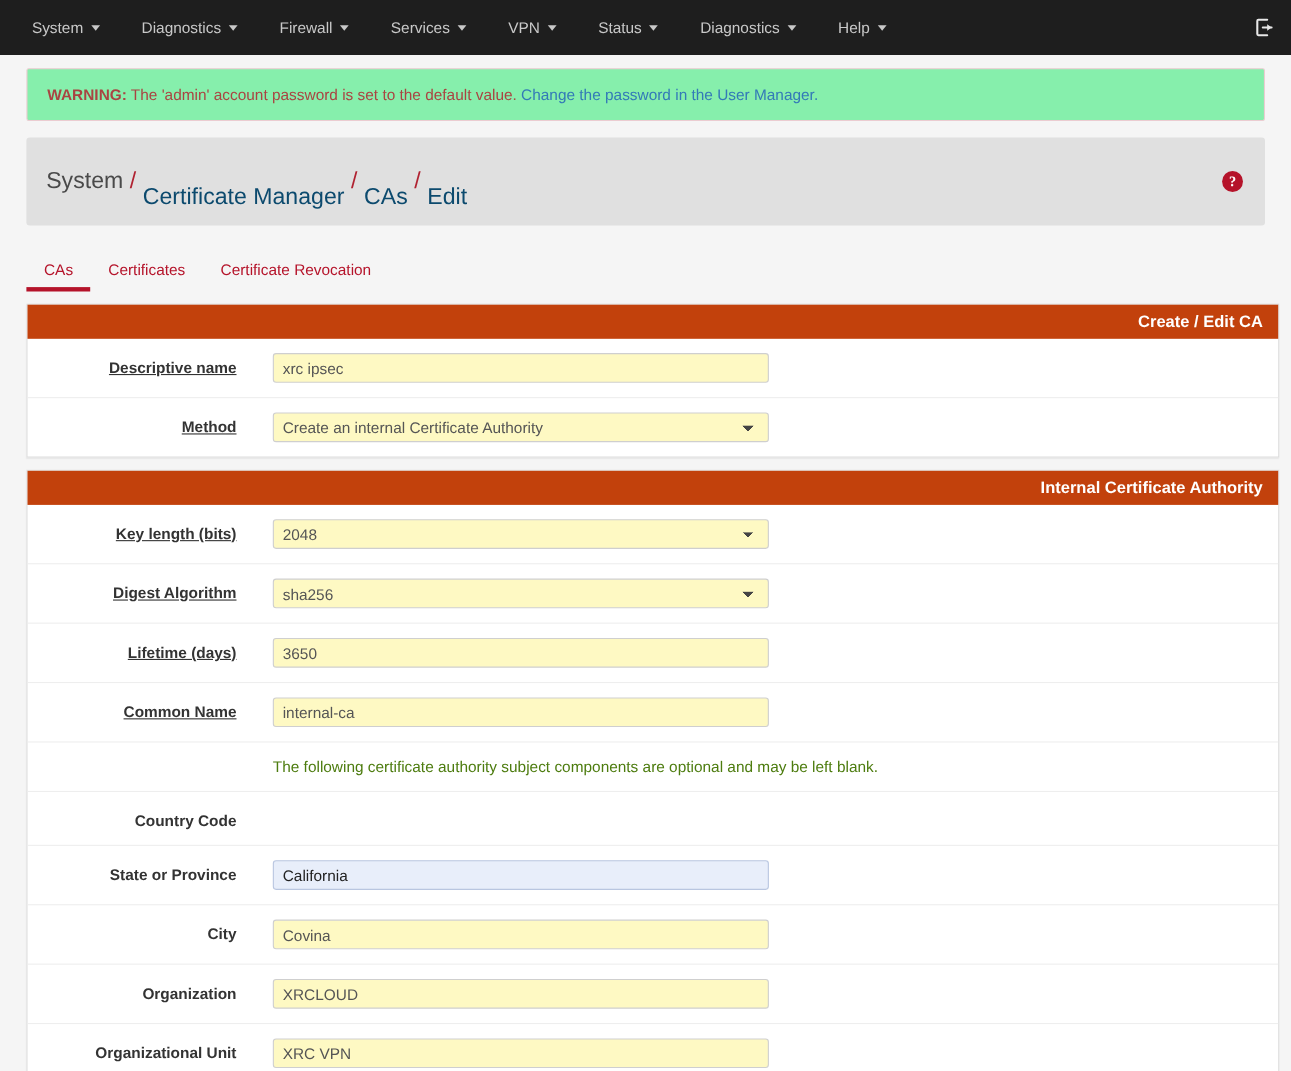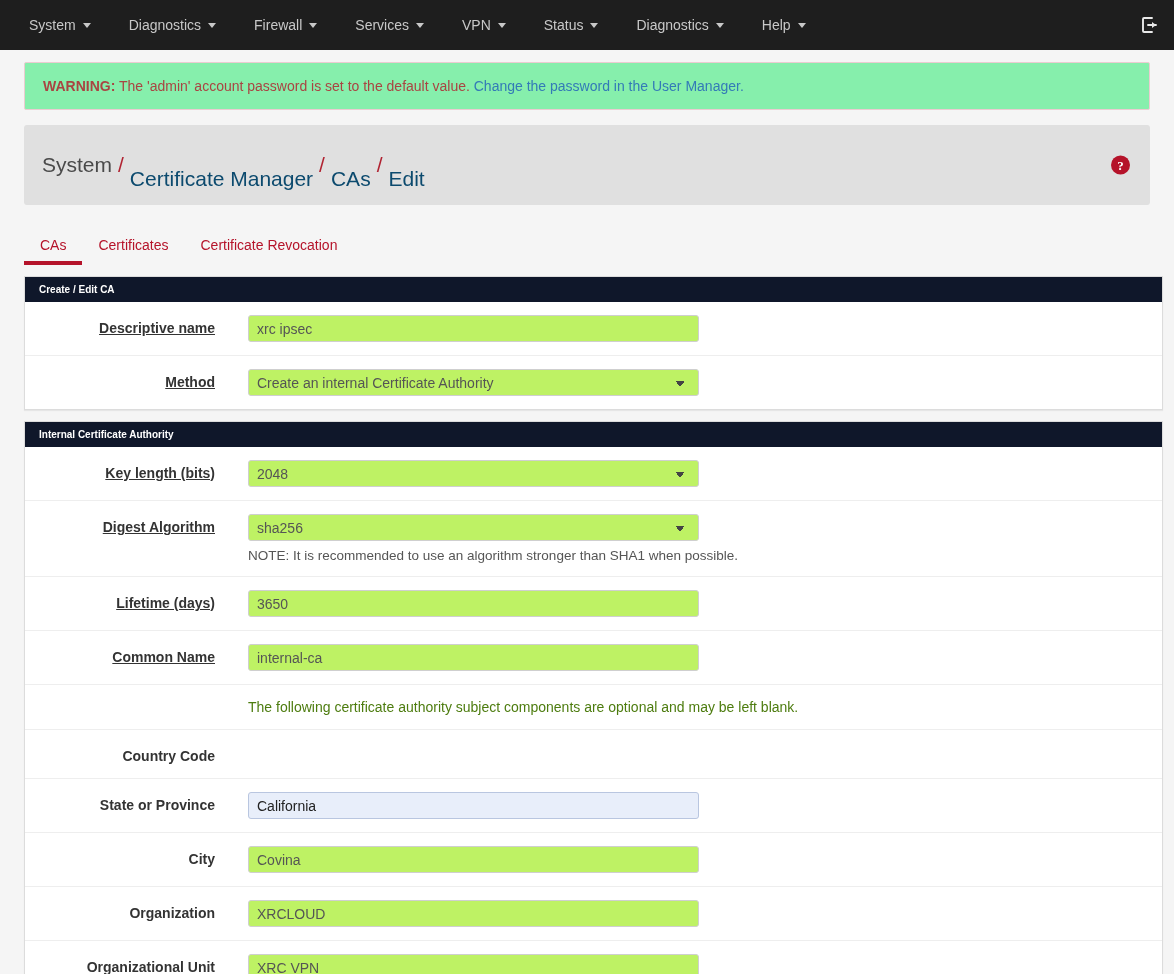--- a/index.html
+++ b/index.html
@@ -161,25 +161,26 @@
   }
 
   
   .panel {
     margin: 11px 11px 0 24px;
     background: #fff;
     border: 1px solid #dcdcdc;
     box-shadow: 0 1px 1px rgba(0,0,0,0.06);
   }
   .panel-heading {
-    background: #0f172a;
+    background: #c2410c;
     color: #ffffff;
     font-weight: bold;
-    font-size: 10px;
+    font-size: 15px;
     padding: 7px 14px;
+    text-align: right;
   }
   .panel-body { padding: 0; }
 
   .form-row {
     display: flex;
     align-items: flex-start;
     border-bottom: 1px solid #eeeeee;
     padding: 13px 0;
     min-height: 49px;
   }
@@ -201,21 +202,21 @@
   }
   .form-control-col { flex: 1; padding-left: 25px; }
 
   input.ctl, select.ctl {
     width: 451px;
     height: 27px;
     padding: 3px 8px;
     font-size: 14px;
     font-family: "Liberation Sans", sans-serif;
     color: #555;
-    background: #bef264;
+    background: #fef9c3;
     border: 1px solid #cfcfcf;
     border-radius: 3px;
     outline: none;
   }
   input.ctl.autofill {
     background: #e8eefa;
     border-color: #b9c6e0;
     color: #222;
   }
   select.ctl {
@@ -364,21 +365,20 @@
         </select>
       </div>
     </div>
 
     <div class="form-row">
       <div class="form-label req">Digest Algorithm</div>
       <div class="form-control-col">
         <select class="ctl">
           <option>sha256</option>
         </select>
-        <div class="help-text">NOTE: It is recommended to use an algorithm stronger than SHA1 when possible.</div>
       </div>
     </div>
 
     <div class="form-row">
       <div class="form-label req">Lifetime (days)</div>
       <div class="form-control-col">
         <input class="ctl" type="text" value="3650" style="">
       </div>
     </div>
 

